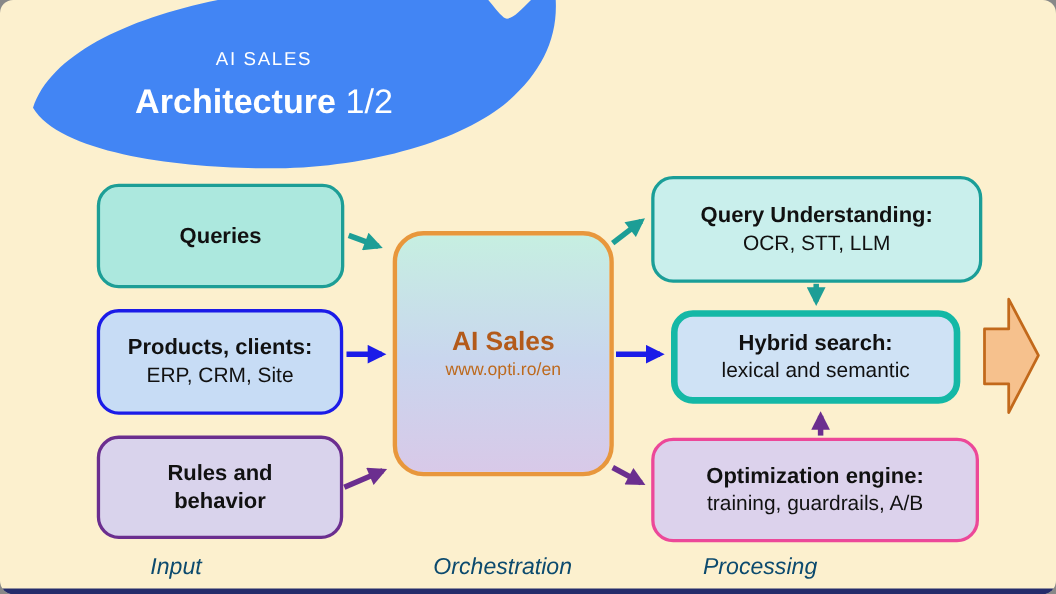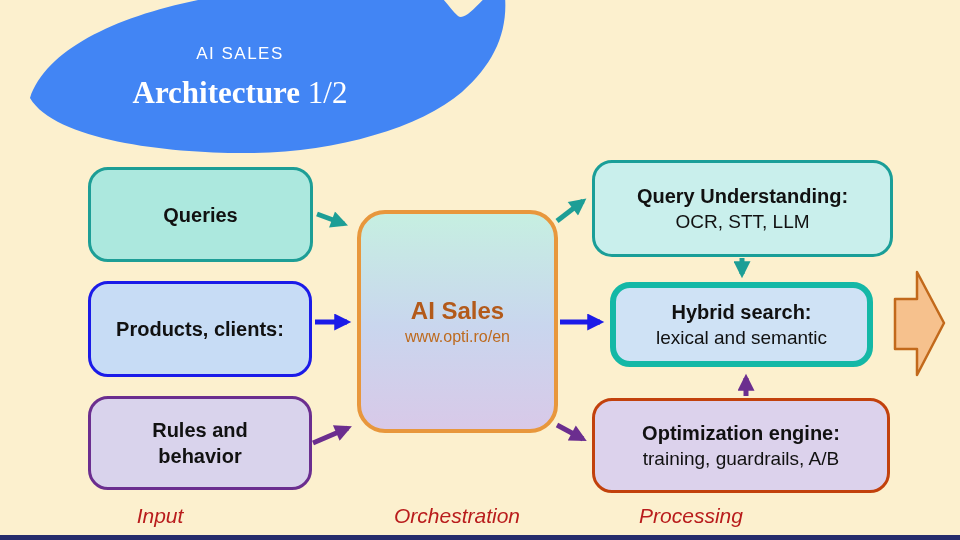--- a/index.html
+++ b/index.html
@@ -1,29 +1,30 @@
 <!DOCTYPE html>
 <html><head>
 <meta charset="utf-8">
 <style>
   html,body{margin:0;padding:0;background:#888;}
   .slide{
     position:relative;width:960px;height:540px;overflow:hidden;
     background:#FCF0CE;
     font-family:"Liberation Sans", sans-serif;
+    border-radius:12px;
   }
   
   .blob-svg{position:absolute;left:0;top:0;width:560px;height:170px;overflow:visible;}
   .eyebrow{
     position:absolute;left:80px;top:44px;width:320px;text-align:center;
     color:#fff;font-size:17px;letter-spacing:1.5px;font-weight:400;line-height:20px;
   }
   .title-line{
     position:absolute;left:80px;top:76px;width:320px;text-align:center;
-    color:#fff;font-size:31px;line-height:34px;font-weight:400;font-family:Liberation Serif, serif;
+    color:#fff;font-size:31px;line-height:34px;font-weight:400;
   }
   .title-line .t-bold{font-weight:700;}
   
   .box{
     position:absolute;display:flex;flex-direction:column;align-items:center;justify-content:center;
     border-radius:20px;box-sizing:border-box;text-align:center;color:#111;line-height:26px;
   }
   .box-title{font-weight:700;font-size:20px;}
   .box-sub{font-weight:400;font-size:19px;}
   
@@ -34,27 +35,27 @@
   .box-center{
     left:357px;top:210px;width:201px;height:223px;border-radius:28px;
     border:4px solid #E8973C;
     background:linear-gradient(180deg,#C6EFE1 0%,#C9D6EE 52%,#D8C9E8 100%);
   }
   .center-title{font-weight:700;font-size:24px;color:#B35A1A;line-height:30px;}
   .center-sub{font-size:16px;color:#BD6A1E;line-height:22px;}
   
   .box-qu    {left:592px;top:160px;width:301px;height:97px;background:#C9EFEC;border:3px solid #1A9E98;}
   .box-hybrid{left:610px;top:282px;width:263px;height:85px;background:#CFE2F5;border:6px solid #14b8a6;}
-  .box-opt   {left:592px;top:398px;width:298px;height:95px;background:#DCD2EC;border:3px solid #c2410c;justify-content:center;}
+  .box-opt   {left:592px;top:398px;width:298px;height:95px;background:#DCD2EC;border:3px solid #ec4899;justify-content:center;}
   
   .overlay{position:absolute;left:0;top:0;width:960px;height:540px;pointer-events:none;}
   
   .lane{
     position:absolute;top:504px;width:200px;text-align:center;
-    font-style:italic;font-size:21px;color:#b91c1c;
+    font-style:italic;font-size:21px;color:#0c4a6e;
   }
   .lane-input{left:60px;}
   .lane-orch{left:357px;text-align:center;}
   .lane-proc{left:591px;}
   
   .footer-bar{position:absolute;left:0;bottom:0;width:960px;height:5px;background:#252C6B;}
 </style>
 </head>
 <body>
 
@@ -75,20 +76,21 @@
   <div class="title-line">
     <span class="t-bold">Architecture</span>
     <span>1/2</span>
   </div>
 
   <div class="box box-queries">
     <div class="box-title">Queries</div>
   </div>
   <div class="box box-products">
     <div class="box-title">Products, clients:</div>
+    <div class="box-sub">ERP, CRM, Site</div>
   </div>
   <div class="box box-rules">
     <div class="box-title">Rules and behavior</div>
   </div>
 
   <div class="box box-center">
     <div class="center-title">AI Sales</div>
     <div class="center-sub">www.opti.ro/en</div>
   </div>
 

